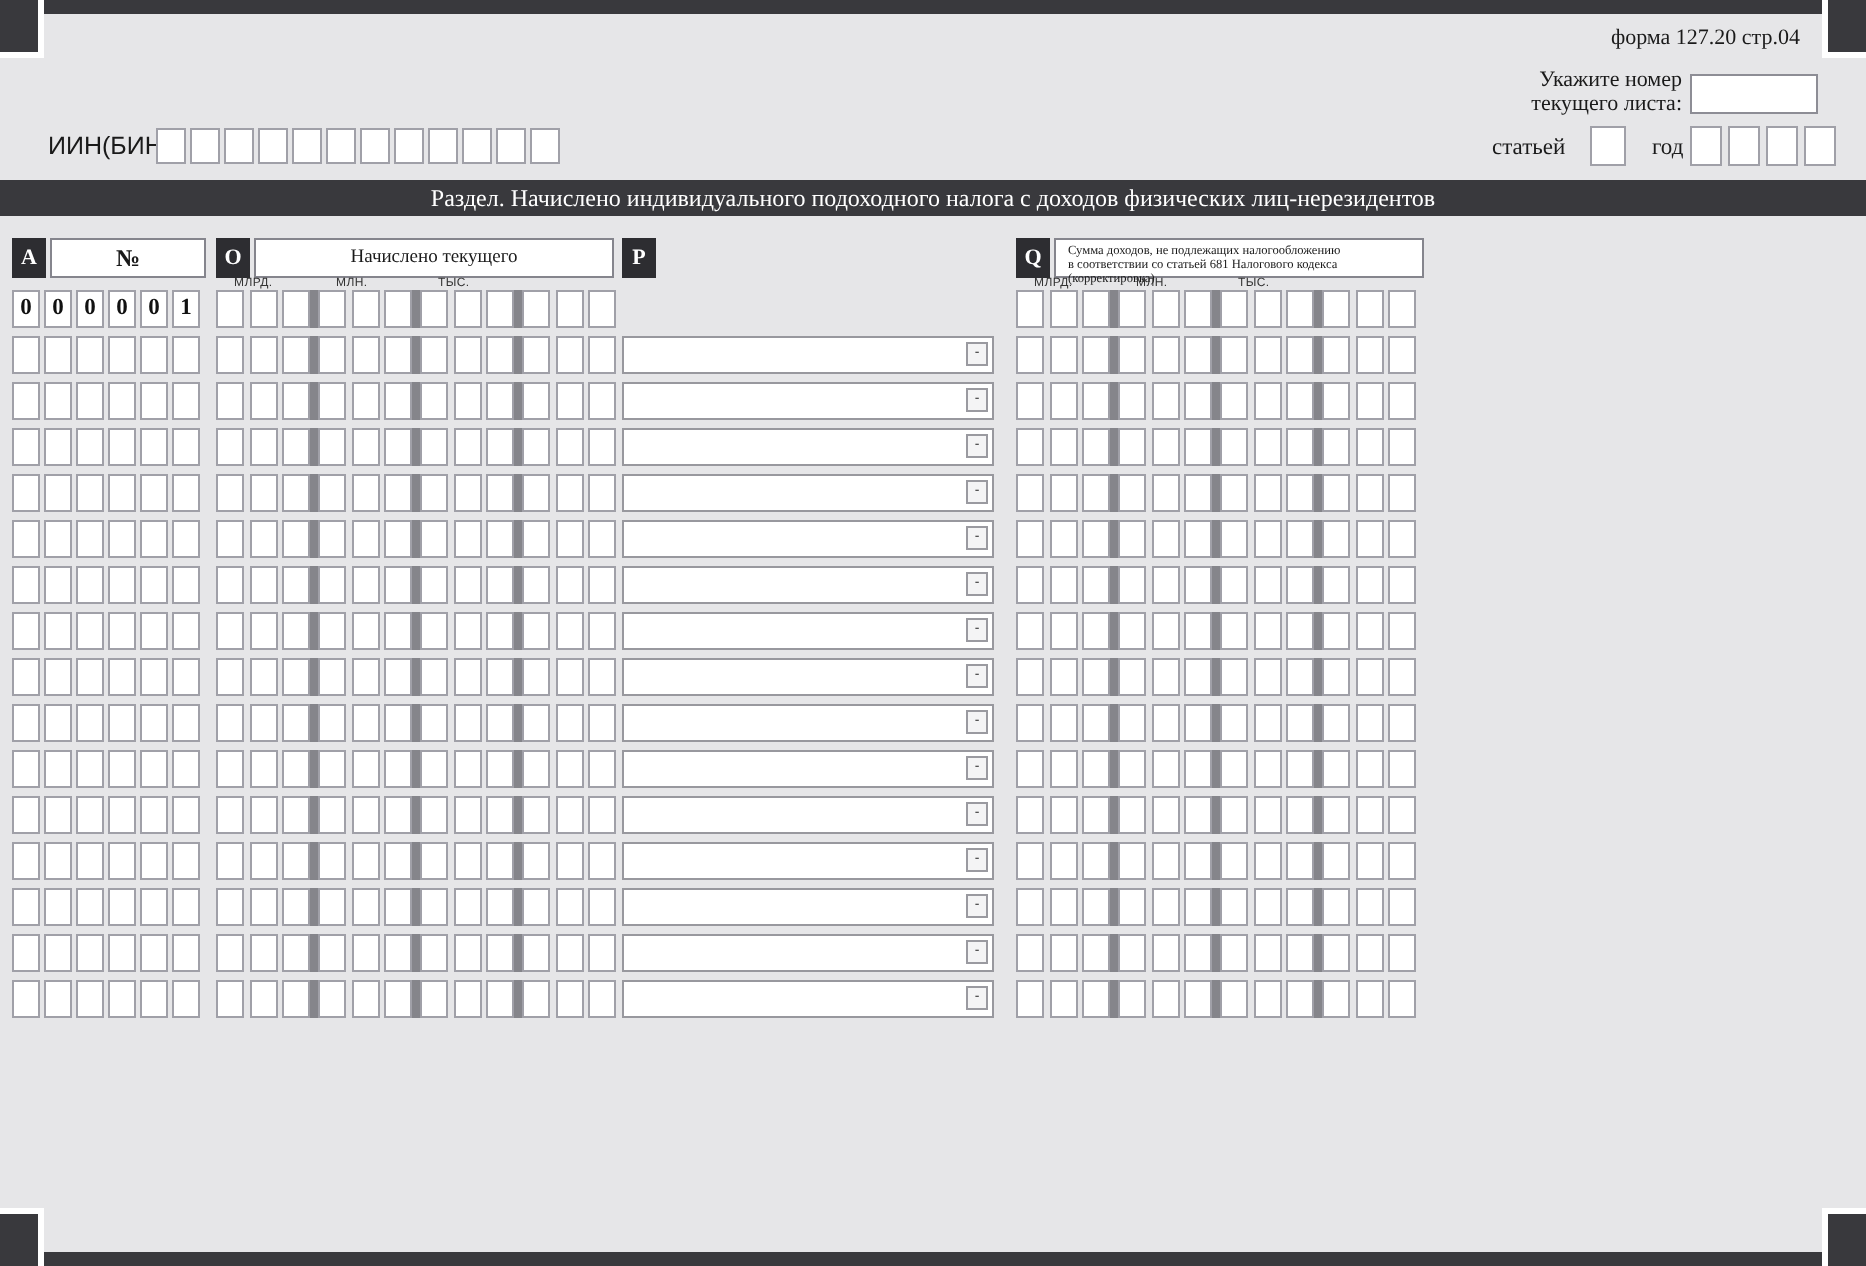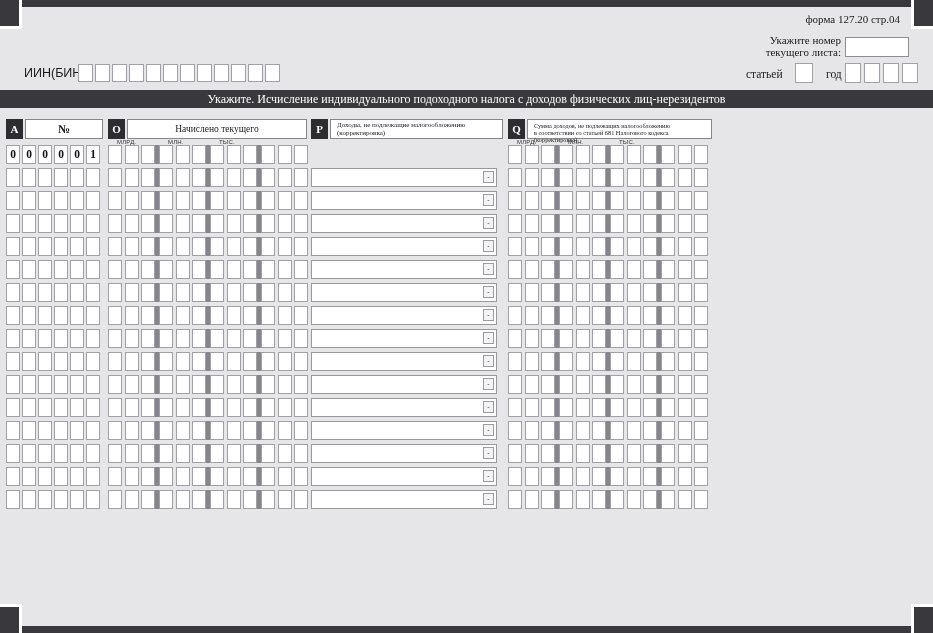--- a/index.html
+++ b/index.html
@@ -68,29 +68,27 @@
   <div class="abs dark" style="left:914px;top:0;width:19px;height:26px"></div>
 
   <div class="abs form-ref">форма 127.20 стр.04</div>
   <div class="abs sheet-label">Укажите номер
 текущего листа:</div>
   <input class="abs sheet-input" value="" style="">
   <div class="abs iin-label">ИИН(БИН)</div>
   <div class="abs quarter-label">статьей</div>
   <div class="abs year-label">год</div>
 
-  <div class="abs section-band">Укажите. Исчисление индивидуального подоходного налога с доходов физических лиц-нерезидентов</div>
+  <div class="abs section-band">Раздел. Начислено индивидуального подоходного налога с доходов физических лиц-нерезидентов</div>
 
   <div class="abs colcode" style="left:6px">A</div>
   <div class="abs colbox center" style="left:25px;width:78px;font-size:12px;font-weight:bold;line-height:18px">№</div>
   <div class="abs colcode" style="left:108px">O</div>
   <div class="abs colbox center" style="left:127px;width:180px;font-size:9.5px;line-height:18px">Начислено текущего</div>
   <div class="abs colcode" style="left:311px">P</div>
-  <div class="abs colbox small" style="left:330px;width:173px;font-size:7px;line-height:7.5px">Доходы, не подлежащие налогообложению
-(корректировка)</div>
   <div class="abs colcode" style="left:508px">Q</div>
   <div class="abs colbox small" style="left:527px;width:185px;font-size:6.3px;line-height:7px">Сумма доходов, не подлежащих налогообложению
 в соответствии со статьей 681 Налогового кодекса (корректировка)</div>
 
   <div id="dyn">
       <div class="cell" style="left: 78px; top: 64px; width: 15px; height: 18px;"></div>
       <div class="cell" style="left: 95px; top: 64px; width: 15px; height: 18px;"></div>
       <div class="cell" style="left: 112px; top: 64px; width: 15px; height: 18px;"></div>
       <div class="cell" style="left: 129px; top: 64px; width: 15px; height: 18px;"></div>
       <div class="cell" style="left: 146px; top: 64px; width: 15px; height: 18px;"></div>

